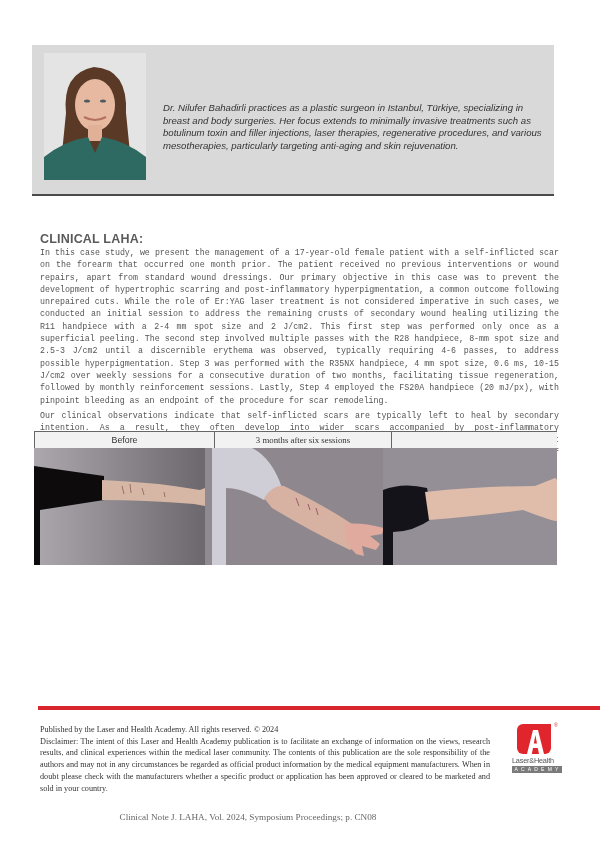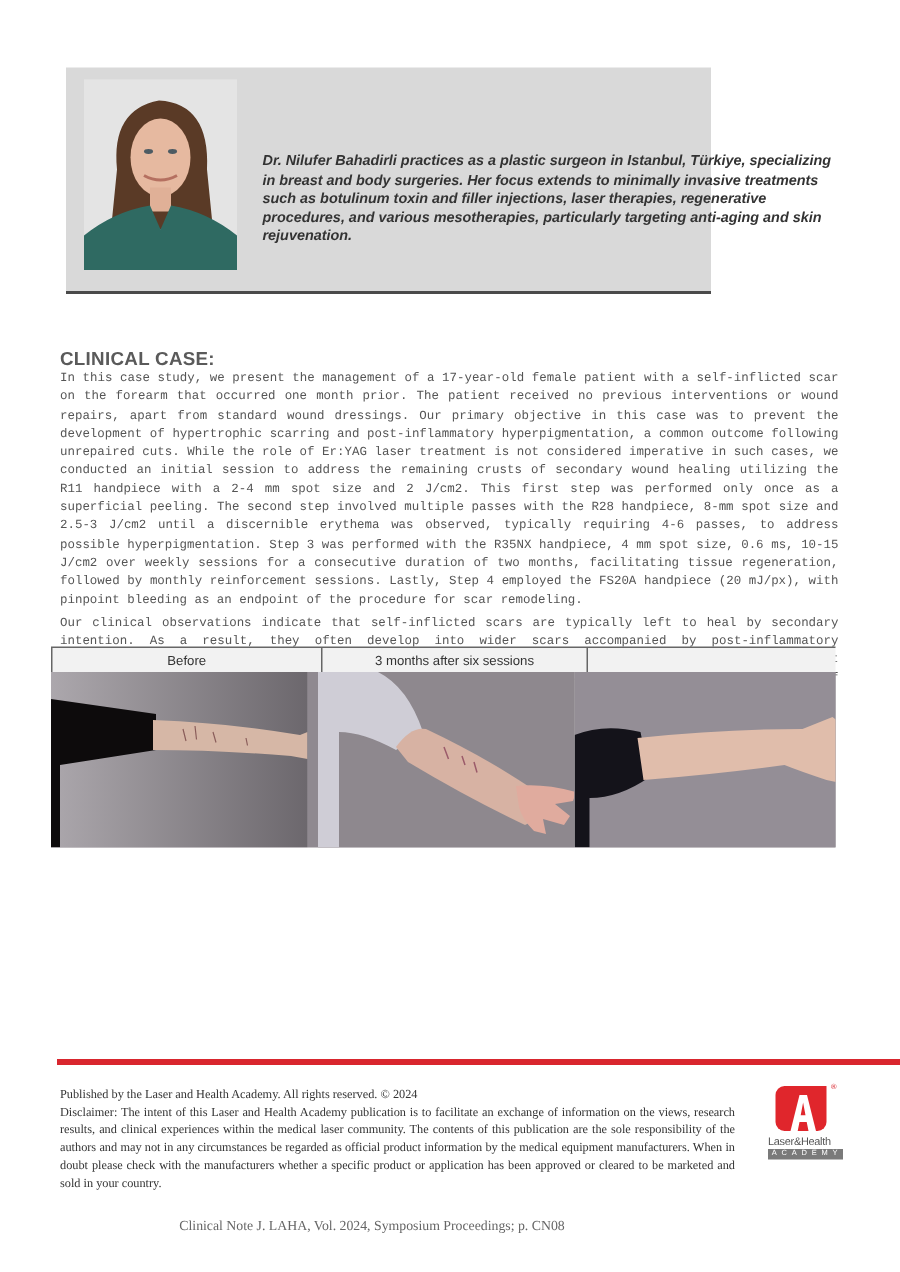--- a/index.html
+++ b/index.html
@@ -2,22 +2,22 @@
 <html><head>
   <meta charset="utf-8">
   <style>
     html, body { margin: 0; padding: 0; }
     body {
       width: 600px; height: 848px; background: #ffffff;
       position: relative; overflow: hidden;
       font-family: "Liberation Sans", sans-serif; color: #4a4a4a;
     }
     .bio-box {
-      position: absolute; left: 44px; top: 45px; width: 430px; height: 149px;
-      background: #d9d9d9; border-bottom: 2px solid #4a4a4a; font-weight: bold;
+      position: absolute; left: 32px; top: 45px; width: 522px; height: 149px;
+      background: #d9d9d9; border-bottom: 2px solid #4a4a4a;
     }
     .portrait {
       position: absolute; left: 12px; top: 8px; width: 102px; height: 127px;
       background: #e6e6e6; overflow: hidden;
     }
     .bio-text {
       position: absolute; left: 131px; top: 57px; width: 383px;
       font-style: italic; font-size: 9.6px; line-height: 12.6px; color: #333;
     }
     .section-heading {
@@ -34,21 +34,21 @@
       border-top: 1px solid #666;
     }
     .photo-header { display: flex; height: 16px; background: #f2f2f2; }
     .photo-header div {
       font-size: 8.8px; color: #333; text-align: center; line-height: 16px;
       border-right: 1px solid #666; box-sizing: border-box;
     }
     .photo-header div:first-child { border-left: 1px solid #666; }
     .photo-row { display: flex; height: 117px; }
     .photo { position: relative; overflow: hidden; background: #8f8990; box-sizing: border-box; }
-    .col1 { width: 181px; } .col2 { width: 175px; } .col3 { width: 177px; }
+    .col1 { width: 181px; } .col2 { width: 175px; } .col3 { width: 177px; font-family: Liberation Serif, serif; }
     .red-rule {
       position: absolute; left: 38px; top: 706px; width: 562px; height: 4px; background: #d9262e;
     }
     .footer-text {
       position: absolute; left: 40px; top: 724px; width: 450px;
       font-family: "Liberation Serif", serif; font-size: 8.2px; line-height: 11.7px; color: #333;
     }
     .footer-text div { text-align: justify; }
     .logo { position: absolute; left: 512px; top: 724px; width: 50px; height: 56px; }
     .logo-mark {
@@ -82,21 +82,21 @@
       <rect x="44" y="72" width="14" height="16" fill="#e0b097"></rect>
       <path d="M0 127 L0 104 Q20 88 44 84 L51 100 L58 84 Q82 88 102 104 L102 127 Z" fill="#2f6a62"></path>
       <path d="M40 64 Q51 70 62 64" stroke="#b57060" stroke-width="2" fill="none"></path>
       <ellipse cx="43" cy="48" rx="3" ry="1.6" fill="#4d5b63"></ellipse>
       <ellipse cx="59" cy="48" rx="3" ry="1.6" fill="#4d5b63"></ellipse>
     </svg>
   </div>
   <div class="bio-text">Dr. Nilufer Bahadirli practices as a plastic surgeon in Istanbul, Türkiye, specializing in breast and body surgeries. Her focus extends to minimally invasive treatments such as botulinum toxin and filler injections, laser therapies, regenerative procedures, and various mesotherapies, particularly targeting anti-aging and skin rejuvenation.</div>
 </div>
 
-<div class="section-heading">CLINICAL CASE:</div>
+<div class="section-heading">CLINICAL LAHA:</div>
 <div class="body-text">
   <p>In this case study, we present the management of a 17-year-old female patient with a self-inflicted scar on the forearm that occurred one month prior. The patient received no previous interventions or wound repairs, apart from standard wound dressings. Our primary objective in this case was to prevent the development of hypertrophic scarring and post-inflammatory hyperpigmentation, a common outcome following unrepaired cuts. While the role of Er:YAG laser treatment is not considered imperative in such cases, we conducted an initial session to address the remaining crusts of secondary wound healing utilizing the R11 handpiece with a 2-4 mm spot size and 2 J/cm2. This first step was performed only once as a superficial peeling. The second step involved multiple passes with the R28 handpiece, 8-mm spot size and 2.5-3 J/cm2 until a discernible erythema was observed, typically requiring 4-6 passes, to address possible hyperpigmentation. Step 3 was performed with the R35NX handpiece, 4 mm spot size, 0.6 ms, 10-15 J/cm2 over weekly sessions for a consecutive duration of two months, facilitating tissue regeneration, followed by monthly reinforcement sessions. Lastly, Step 4 employed the FS20A handpiece (20 mJ/px), with pinpoint bleeding as an endpoint of the procedure for scar remodeling.</p>
   <p>Our clinical observations indicate that self-inflicted scars are typically left to heal by secondary intention. As a result, they often develop into wider scars accompanied by post-inflammatory hyperpigmentation due to the prolonged healing period. This hyperpigmentation can significantly affect the aesthetic appearance of the scars. Consequently, we focus on strategies to prevent the formation of post-inflammatory hyperpigmentation before it occurs.</p>
 </div>
 
 <div class="photo-table">
   <div class="photo-header">
     <div class="col1">Before</div>
     <div class="col3">3 months after six sessions</div>
   </div>

